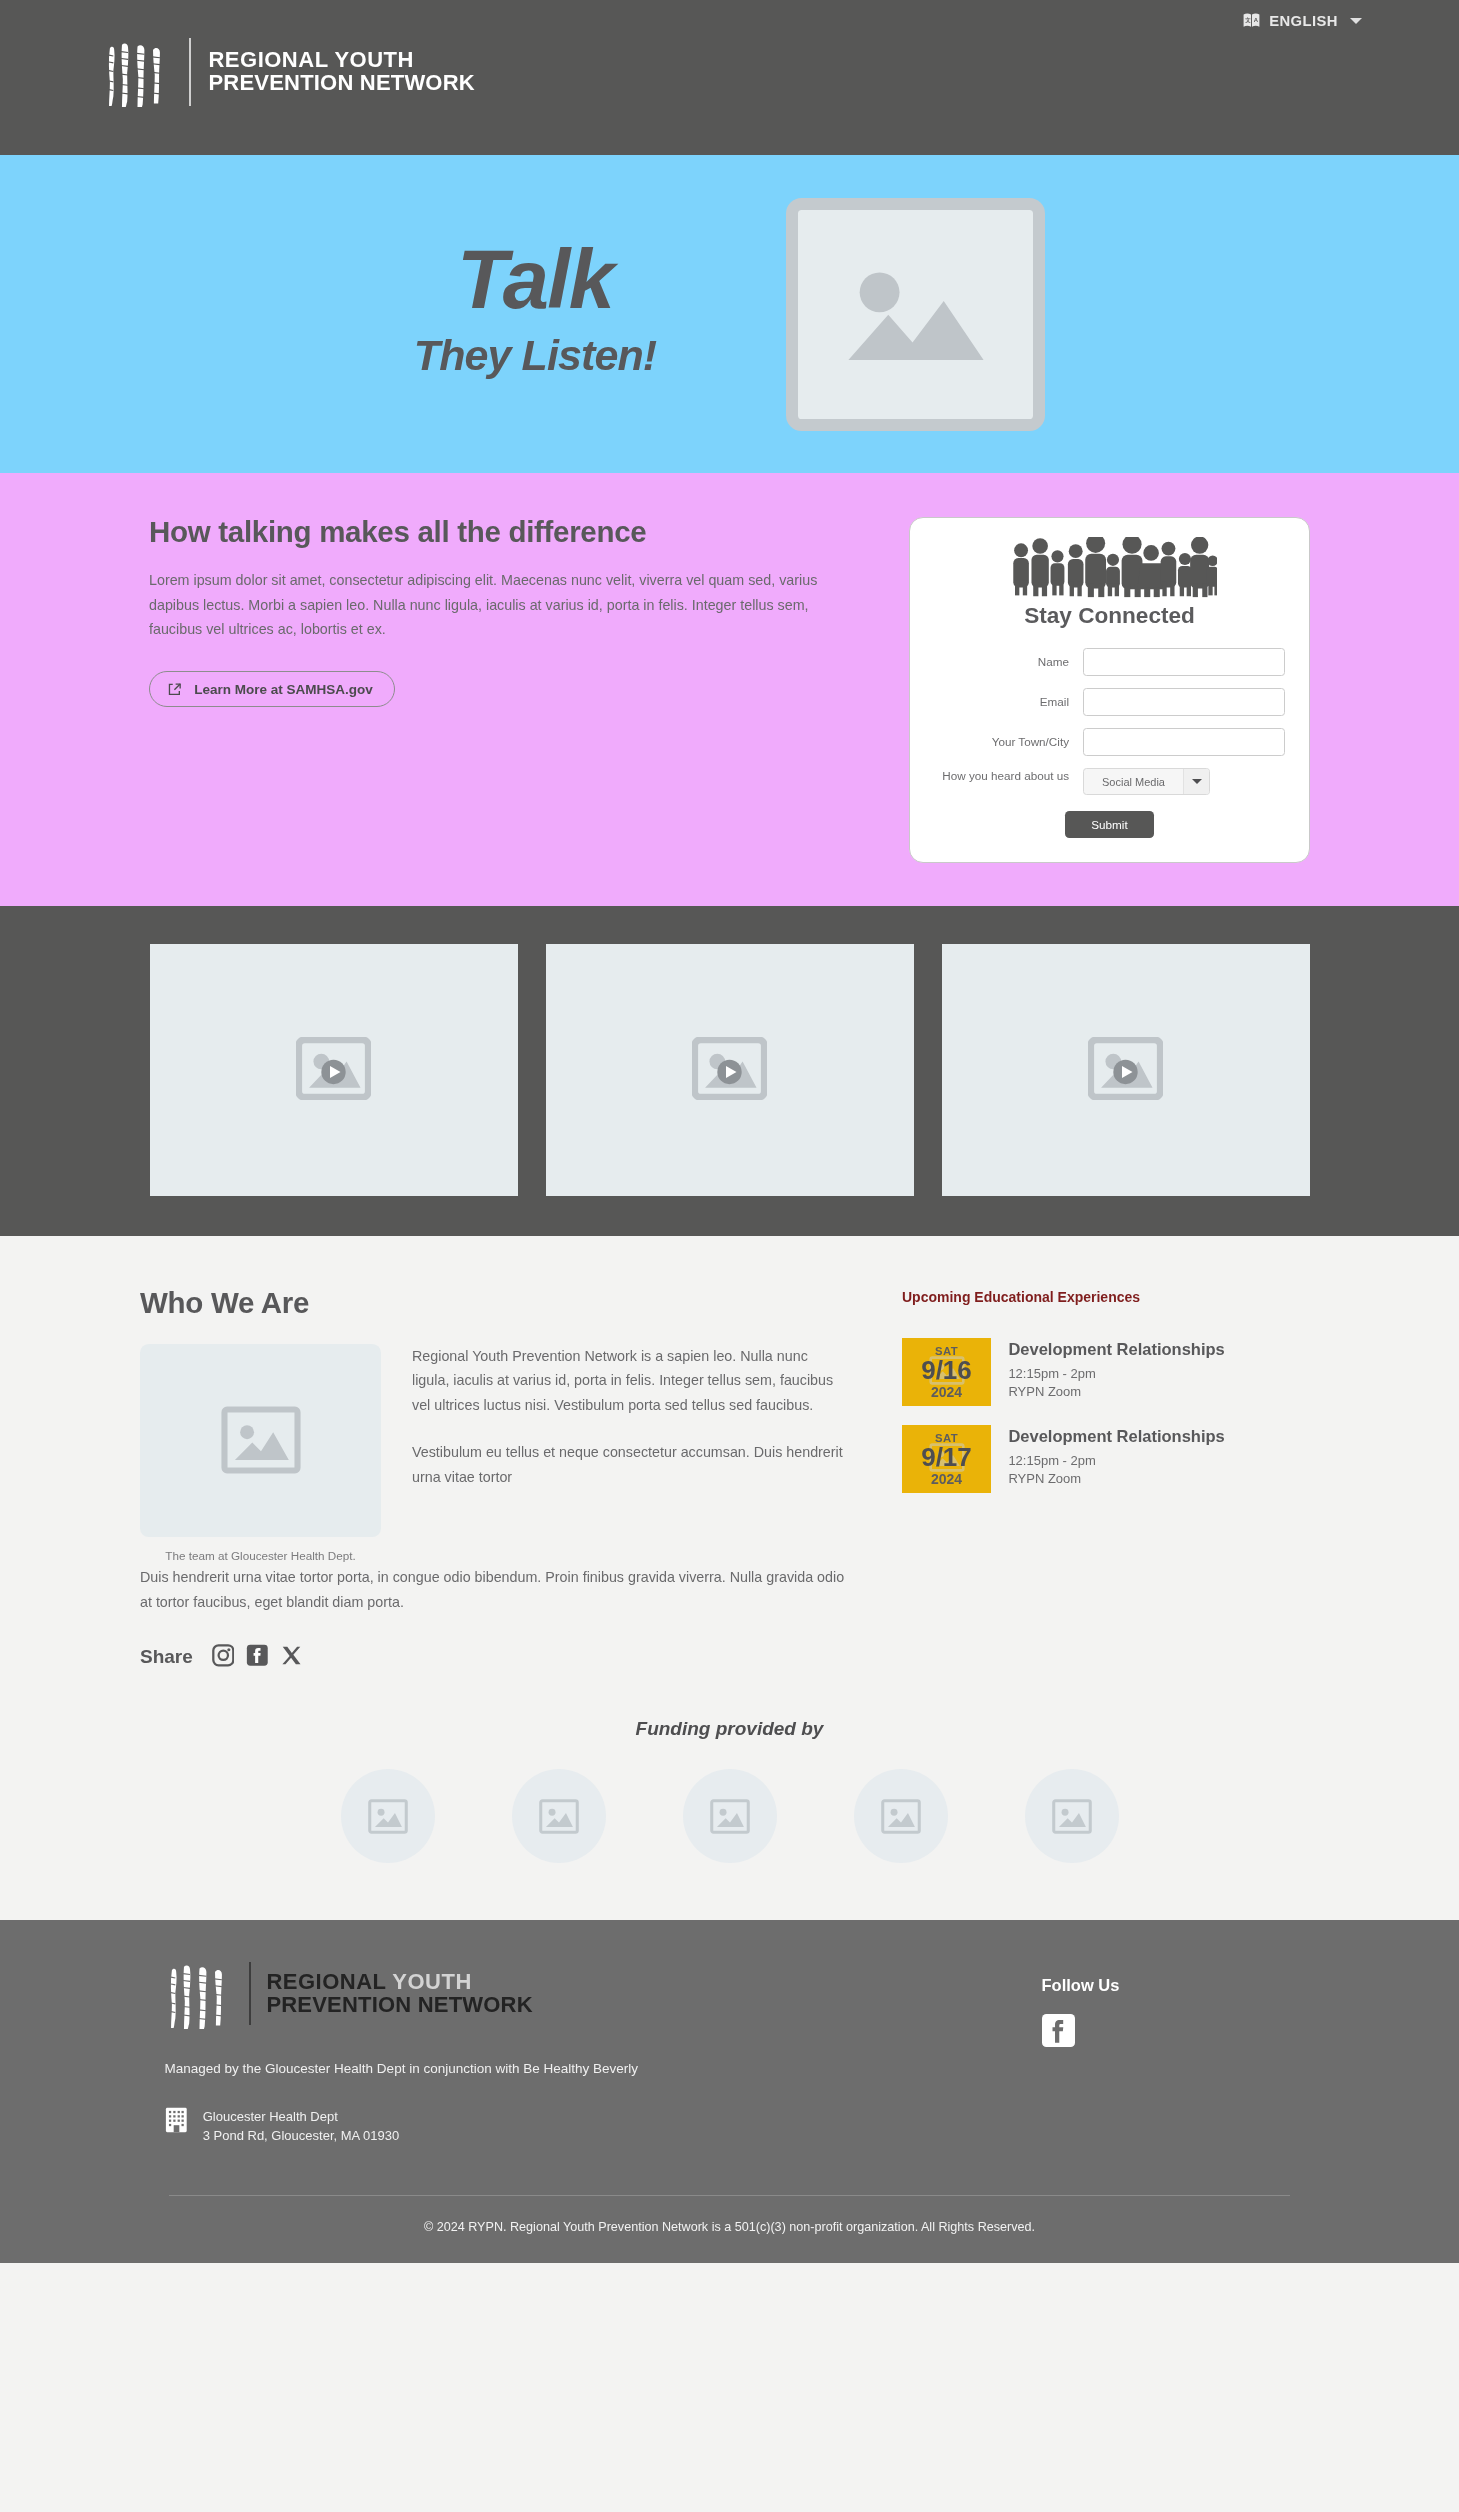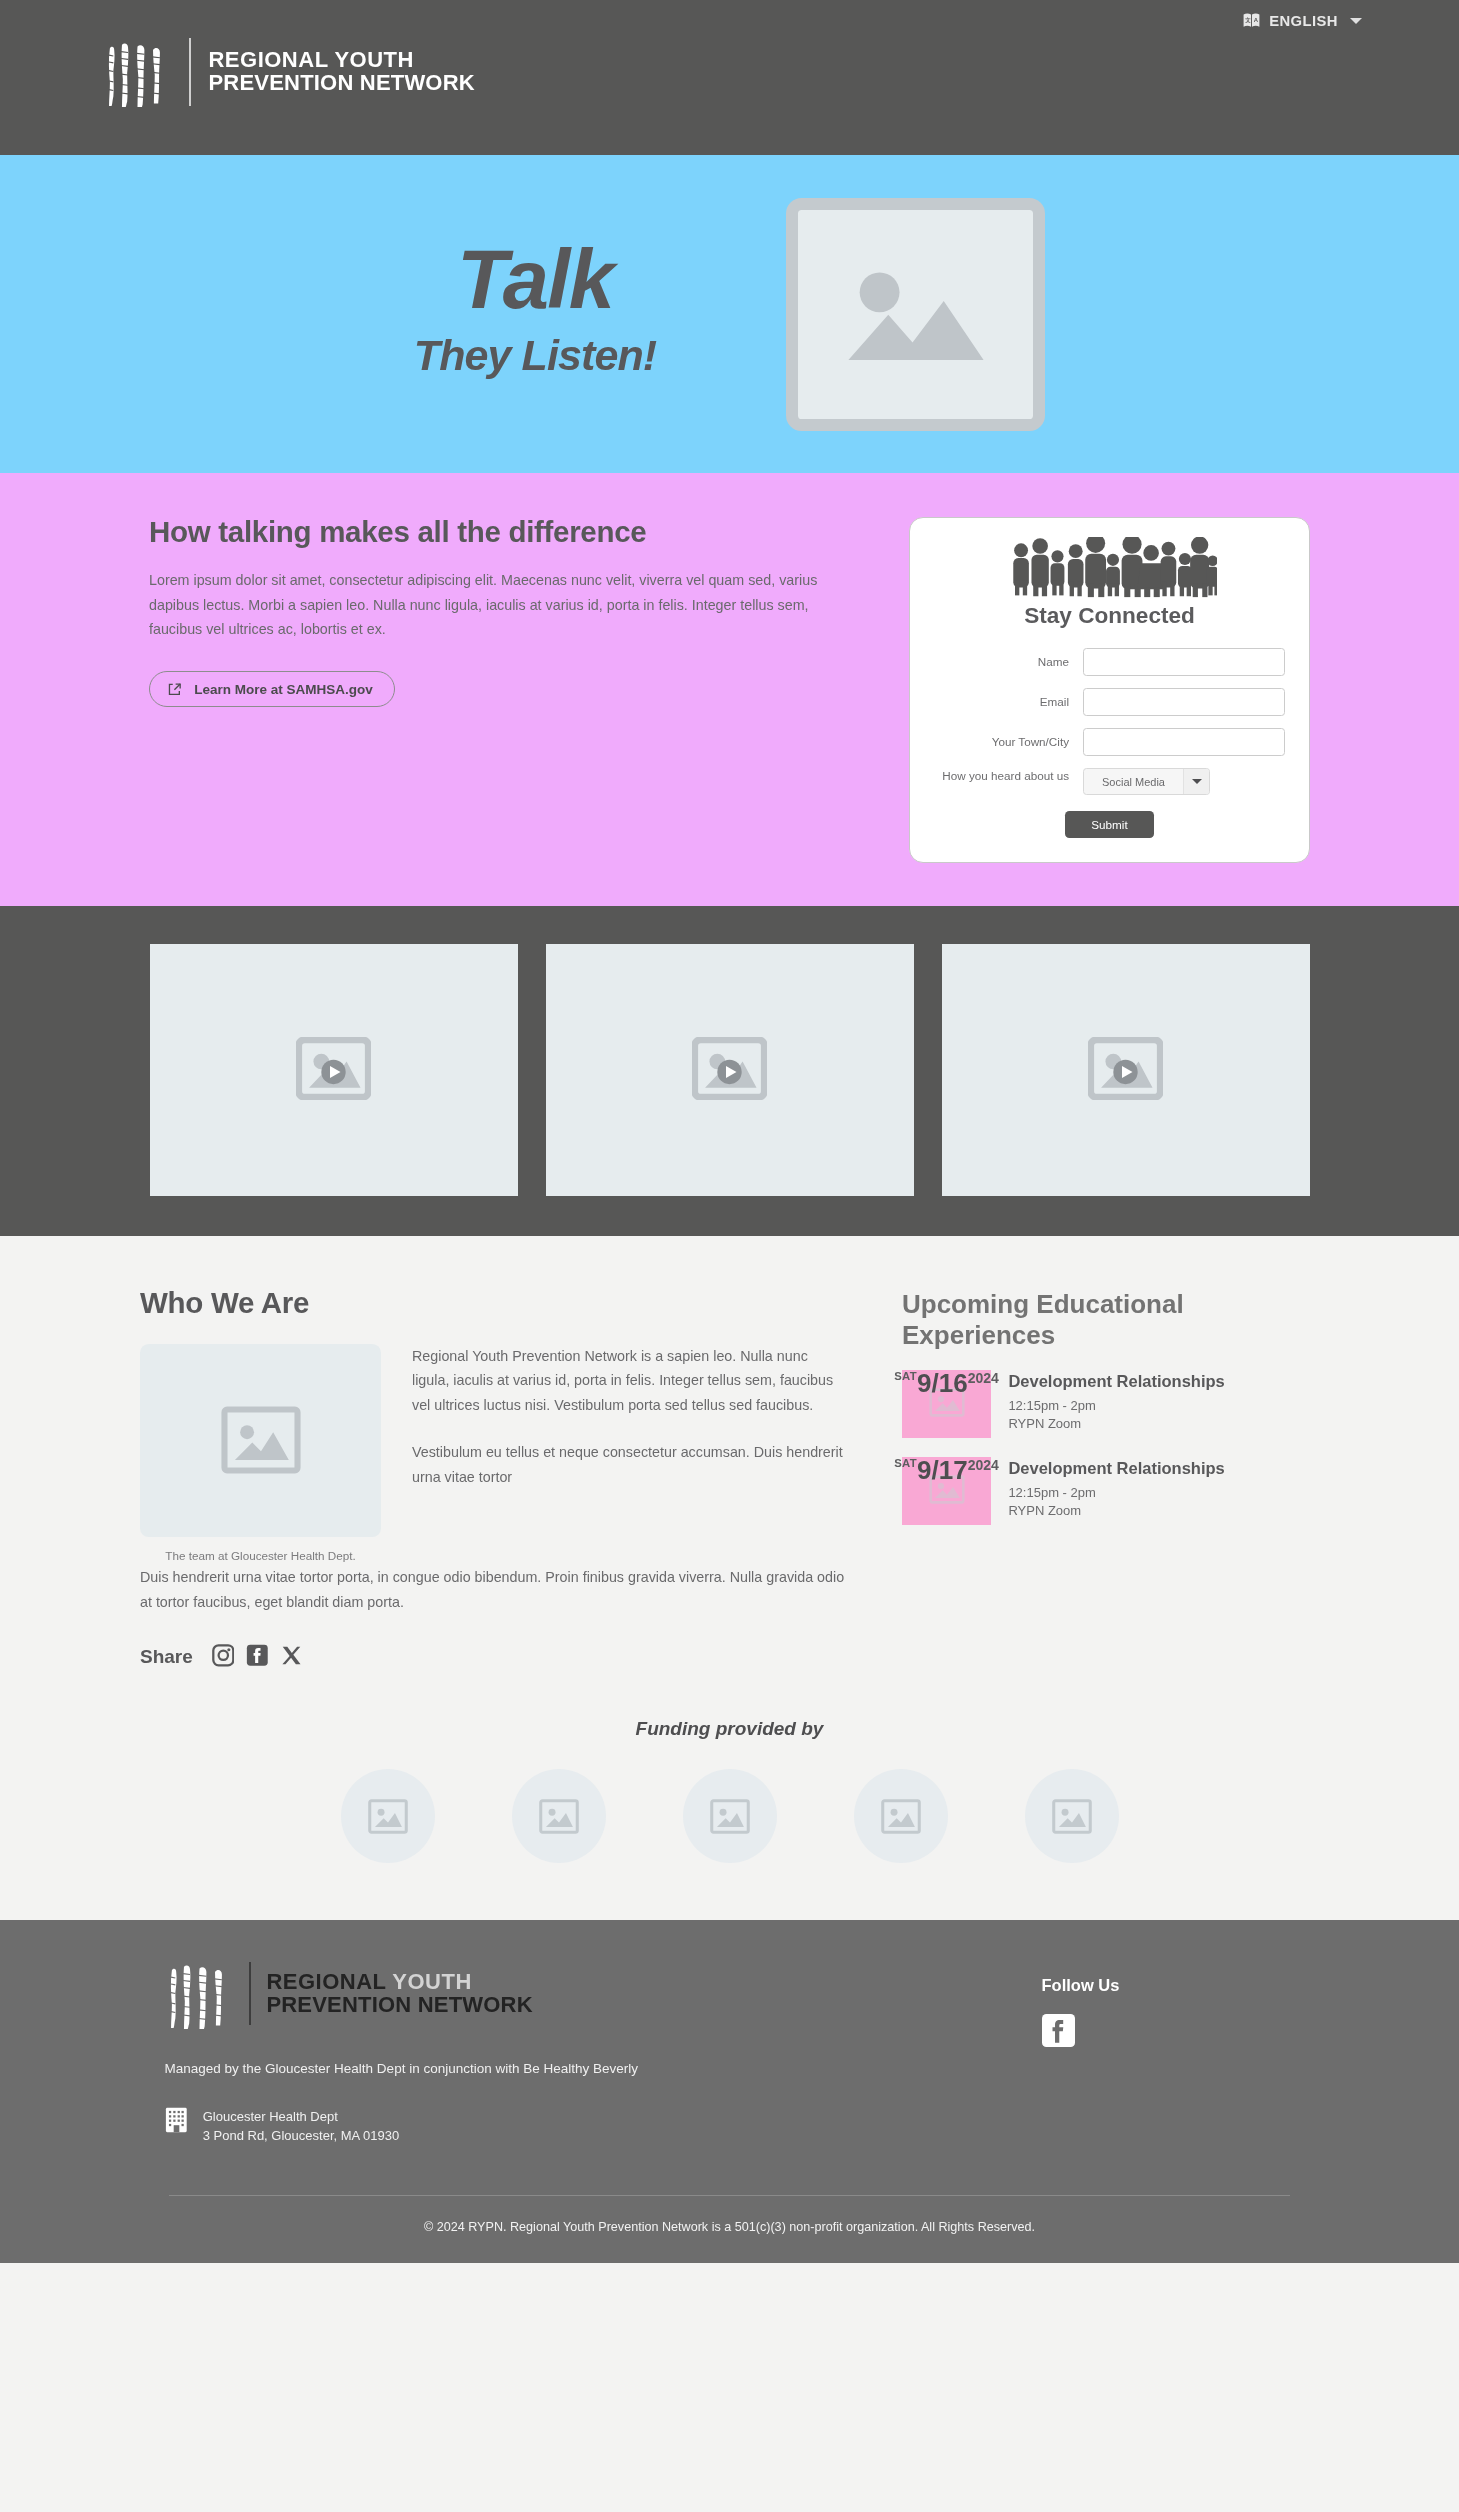--- a/index.html
+++ b/index.html
@@ -184,27 +184,27 @@
   .who-text .body-p { margin-bottom: 22.6px; }
   .who-bottom { margin-top: 3.5px; }
   .share-row {
     display: flex; align-items: center; gap: 12px; margin-top: 29.5px;
   }
   .share-label { font-size: 19px; font-weight: bold; color: #58585a; margin-right: 7px; }
   .share-ic { cursor: pointer; display: block; }
 
   .events-col { width: 417px; padding-top: 3.5px; }
   .events-title {
-    font-size: 26px; font-weight: bold; color: #737373; margin-bottom: 19px;
+    font-size: 14px; font-weight: bold; color: #7f1d1d; margin-bottom: 33px;
   }
   .event-item { display: flex; gap: 17.4px; margin-bottom: 19px; cursor: pointer; }
   .event-date {
     width: 89px; height: 68px;
-    background: #f9a8d4;
-    display: flex; flex-direction: row; justify-content: center;
+    background: #eab308;
+    display: flex; flex-direction: column; align-items: center; justify-content: center;
     position: relative;
   }
   .ed-ghost { position:absolute; top:50%; left:50%; transform:translate(-50%,-50%); opacity:.5; }
   .ed-dow { font-size: 11.3px; font-weight: bold; color: #5d5d5f; letter-spacing: 0.4px; position:relative; }
   .ed-num { font-size: 26px; font-weight: bold; color: #4e4e50; line-height: 1.05; position:relative; }
   .ed-year { font-size: 14px; font-weight: bold; color: #5d5d5f; position:relative; }
   .event-info { padding-top: 1.7px; }
   .ev-name { font-size: 16.5px; font-weight: bold; color: #58585a; margin-bottom: 6px; }
   .ev-meta { font-size: 13px; color: #6c6c6e; line-height: 1.4; }
 

